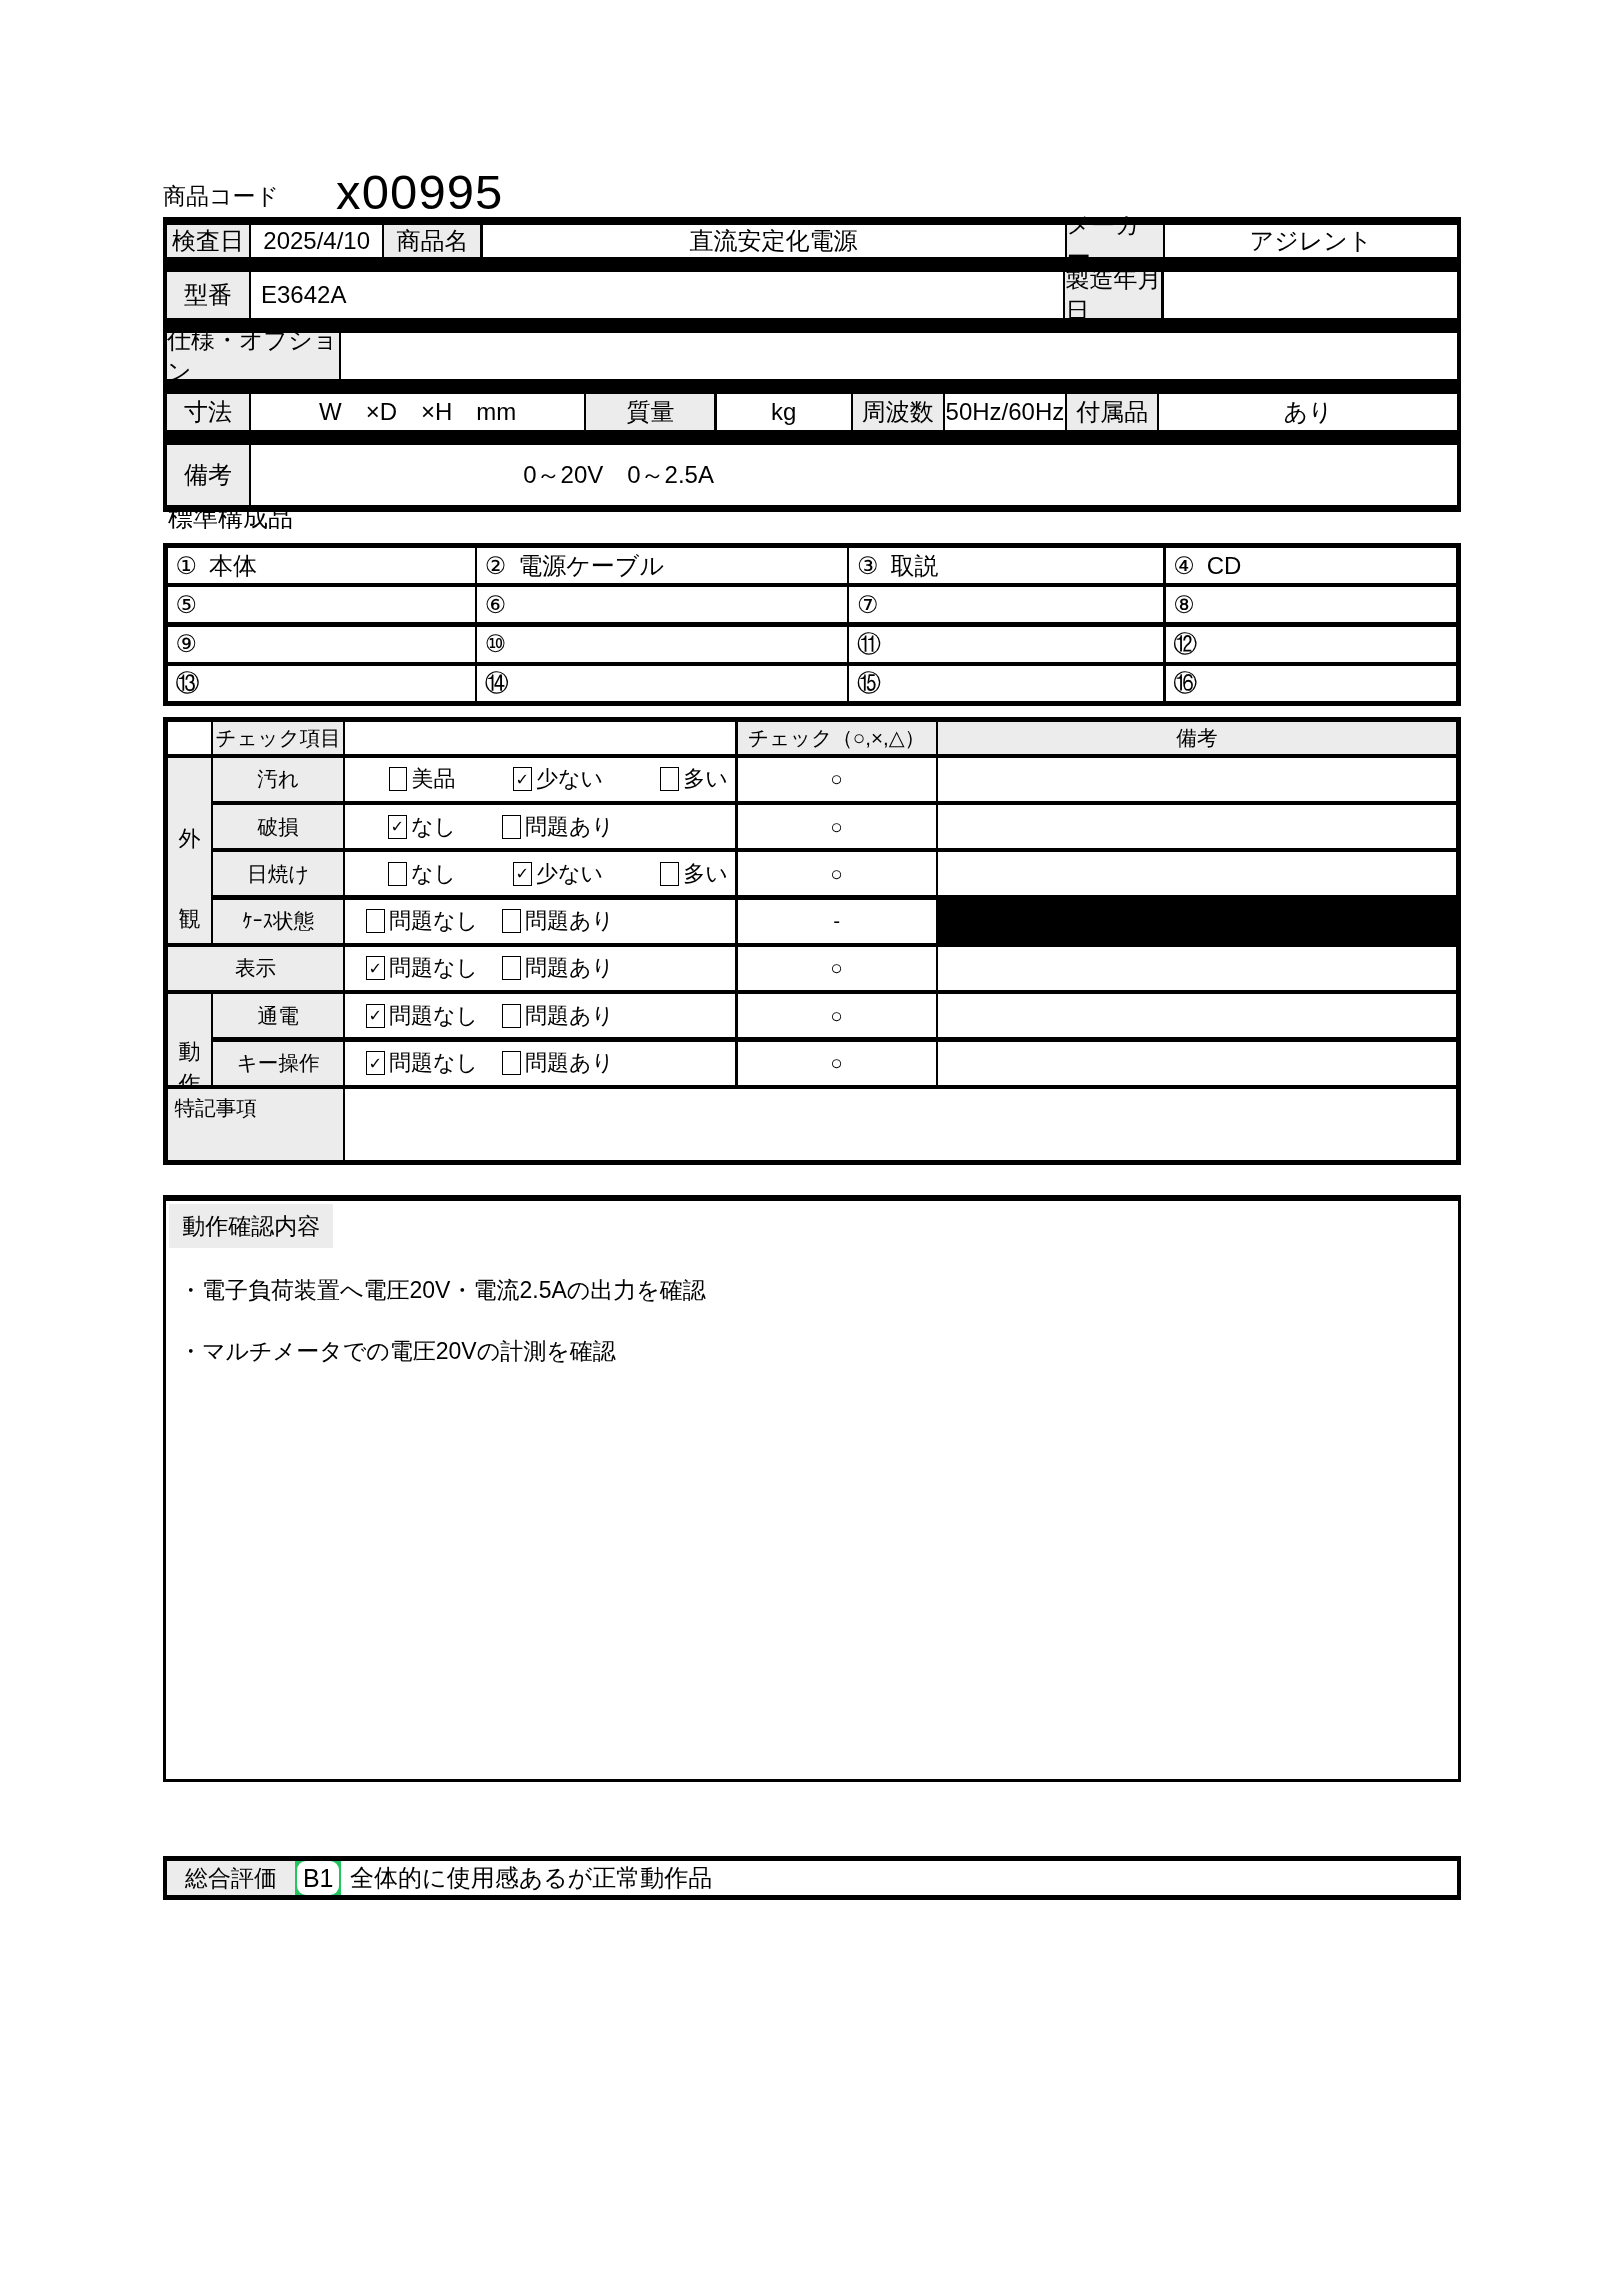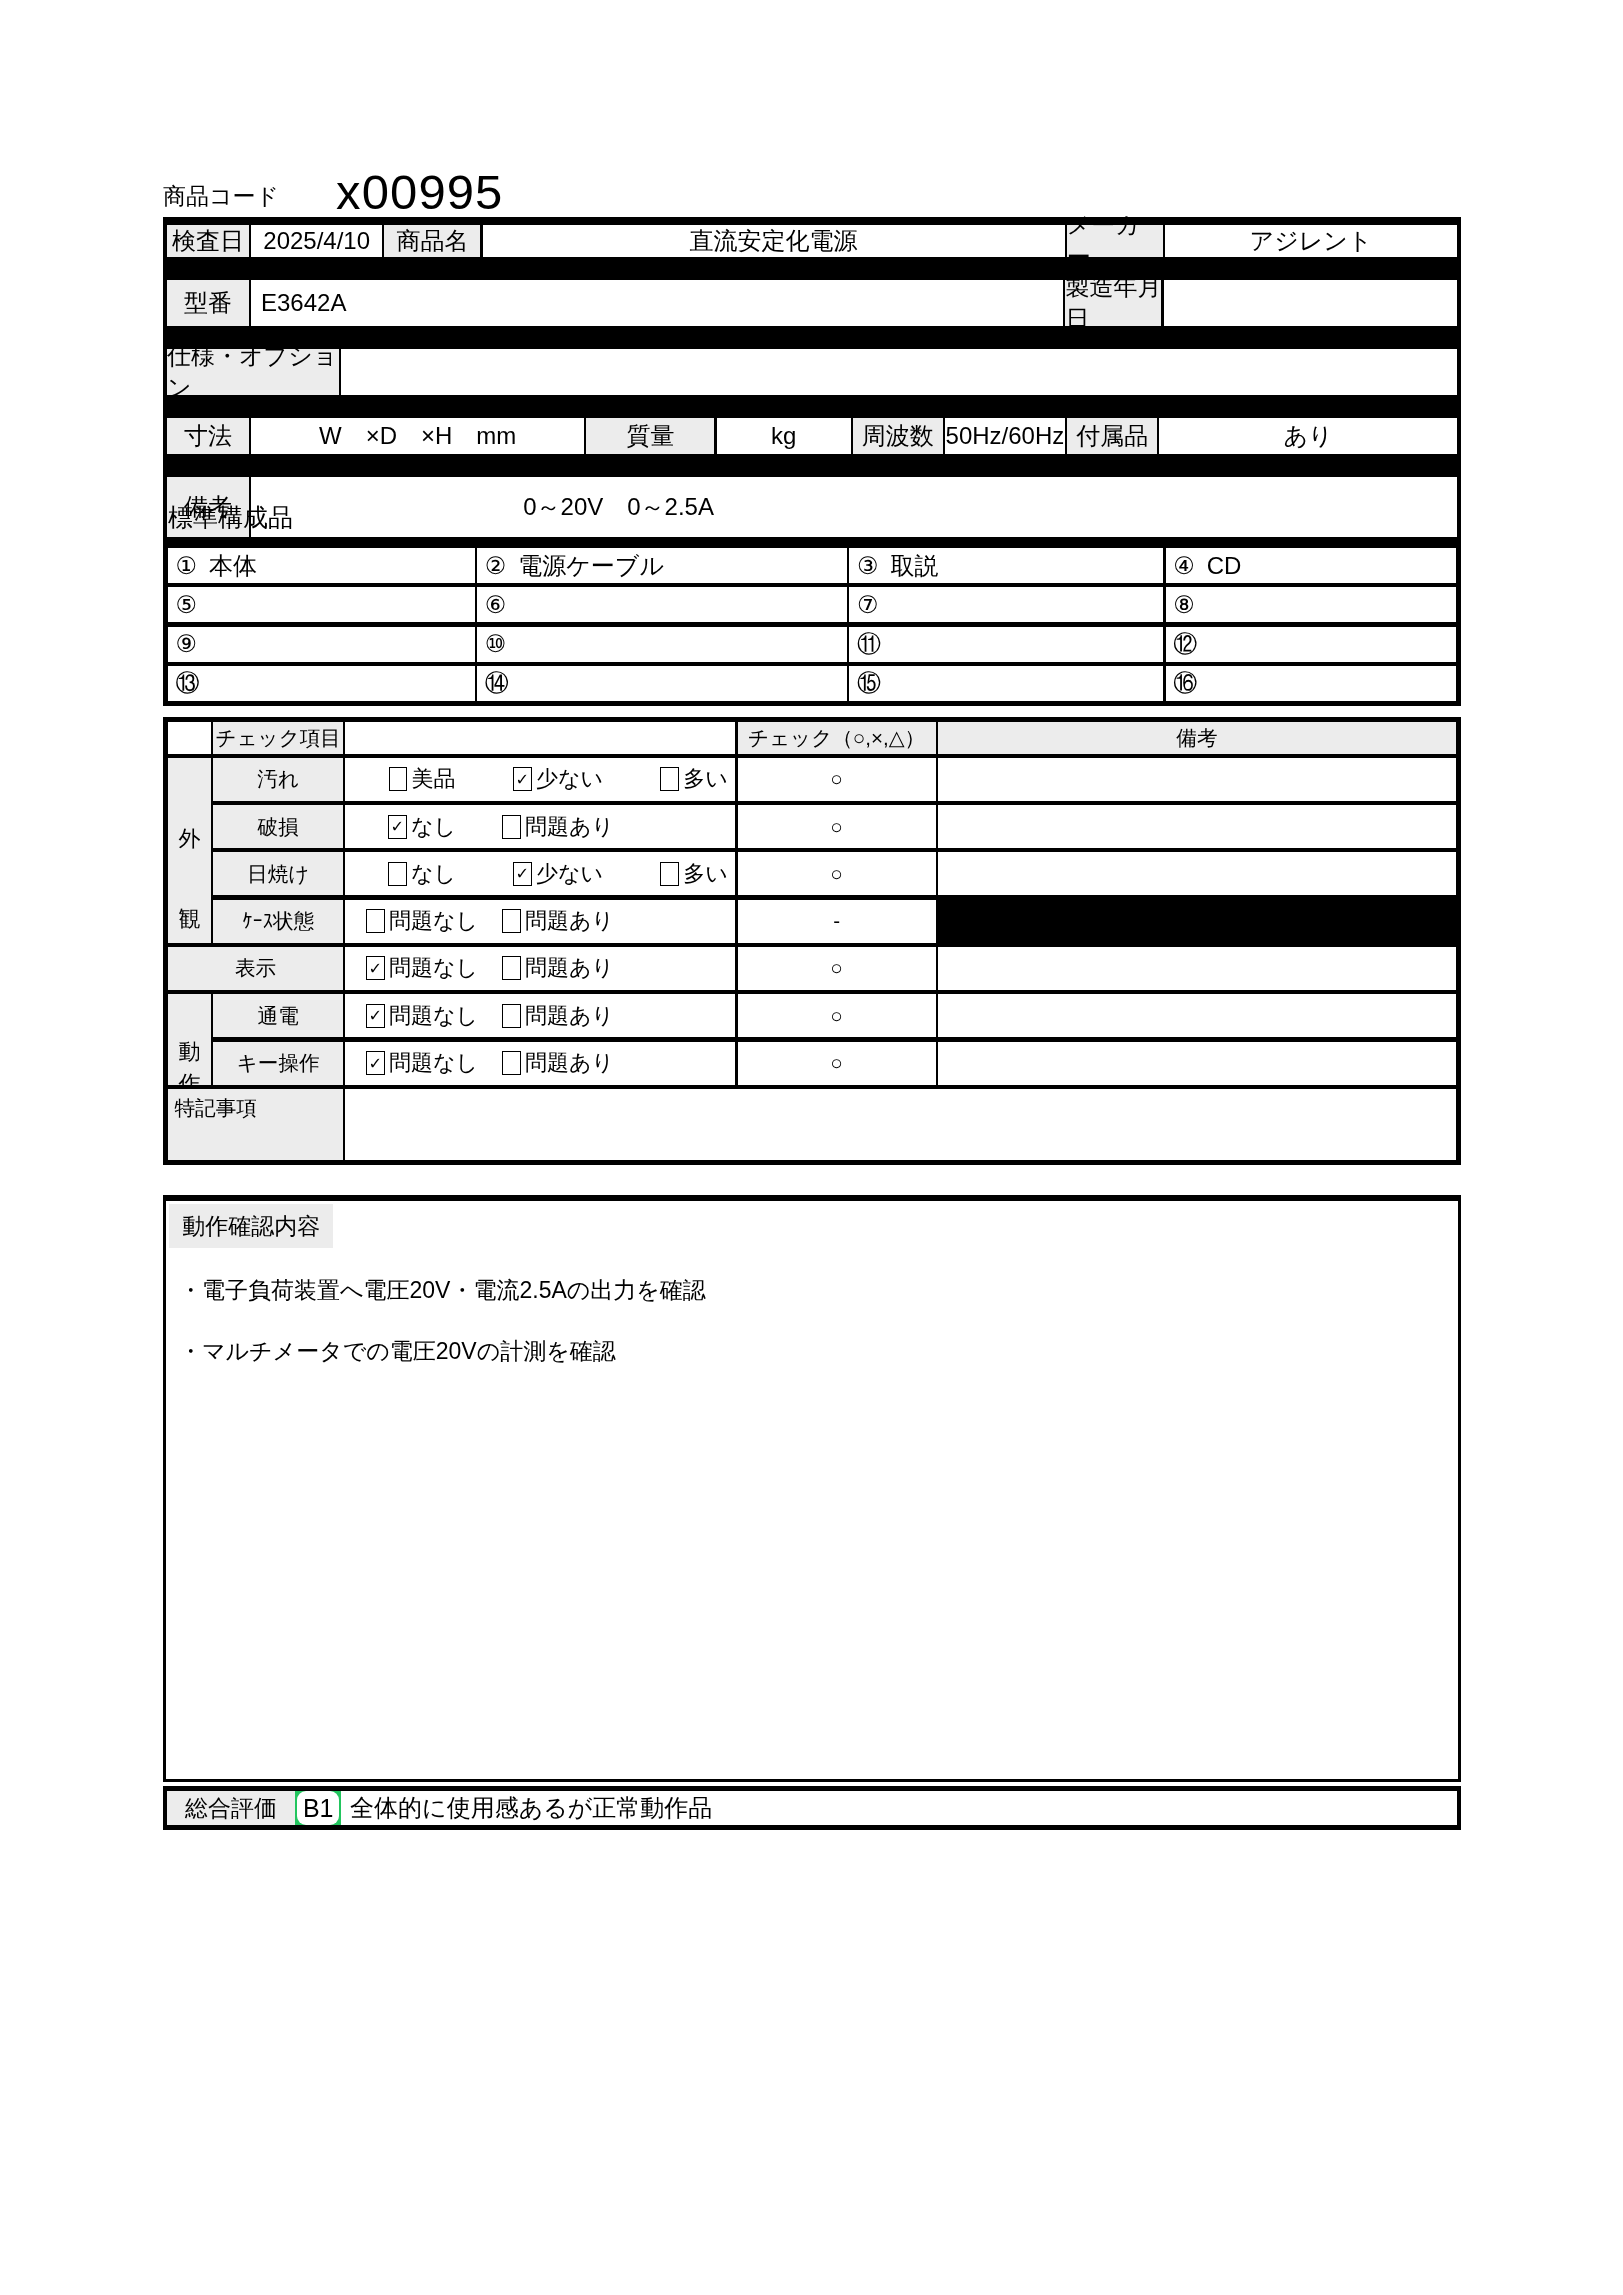--- a/index.html
+++ b/index.html
@@ -13,21 +13,21 @@
   .pc-label { font-size:23px; padding-bottom:5.4px; }
   .pc-value { font-size:49px; line-height:1; margin-left:57px; letter-spacing:1.1px; }
   .sheet-title { font-size:45px; line-height:1; margin-left:179px; letter-spacing:3.3px; white-space:nowrap; }
   .cell { background:#fff; display:flex; align-items:center; }
   .lab  { background:#ececec; justify-content:center; }
   .cent { justify-content:center; }
 
   
   #table1 { position:absolute; left:163px; top:217px; width:1298px;
             border:4.3px solid #000; border-top:8.7px solid #000; border-bottom:7.6px solid #000;
-            background:#000; display:flex; flex-direction:column; gap:23px; }
+            background:#000; display:flex; flex-direction:column; gap:15px; }
   .t1row { display:flex; gap:2.2px; background:#000; }
   .t1row .cell { font-size:24px; }
   .h58{height:31.5px} .h84{height:46px} .h66{height:36px} .h110{height:60px}
   .w151{width:82px;flex:none} .w241{width:131px;flex:none} .w176{width:96px;flex:none}
   .w1071{width:582px;flex:none} .w1496{width:812px;flex:none} .w316{width:172px;flex:none}
   .w756{width:333px;flex:none} .w236{width:128px;flex:none} .w246{width:134px;flex:none}
   .w166{width:90px;flex:none} .w221{width:120px;flex:none}
   .grow{flex:1}
   .small-lab{font-size:18.5px}
   .padl{padding-left:9.8px}
@@ -64,21 +64,21 @@
   .notes-lab { align-items:flex-start; justify-content:flex-start; padding:5.4px 0 0 6.5px; font-size:22px; }
   .xs { font-size:17.4px; }
 
   
   #op-box { position:absolute; left:163px; top:1195px; width:1298px; height:587px;
             border:3.3px solid #000; border-top:6.5px solid #000; background:#fff; }
   #op-title { display:inline-block; background:#ececec; font-size:23px; padding:6.5px 13px; margin:3.3px 0 0 3.3px; }
   .op-line { font-size:23px; margin:24px 0 0 13px; line-height:1.6; }
 
   
-  #overall { position:absolute; left:163px; top:1786px; width:1298px;
+  #overall { position:absolute; left:163px; top:1856px; width:1298px;
              border:4.3px solid #000; border-top:5.4px solid #000; border-bottom:5.4px solid #000;
              background:#22c55e; display:flex; gap:2.2px; }
   #overall .cell { height:34px; }
   .ov-lab { width:128px; flex:none; font-size:23px; }
   .ov-grade { width:42px; flex:none; font-size:25px;border-radius:9px; }
   .ov-comment { flex:1; padding-left:8.7px; font-size:24px; }
 </style>
 </head>
 <body>
 

